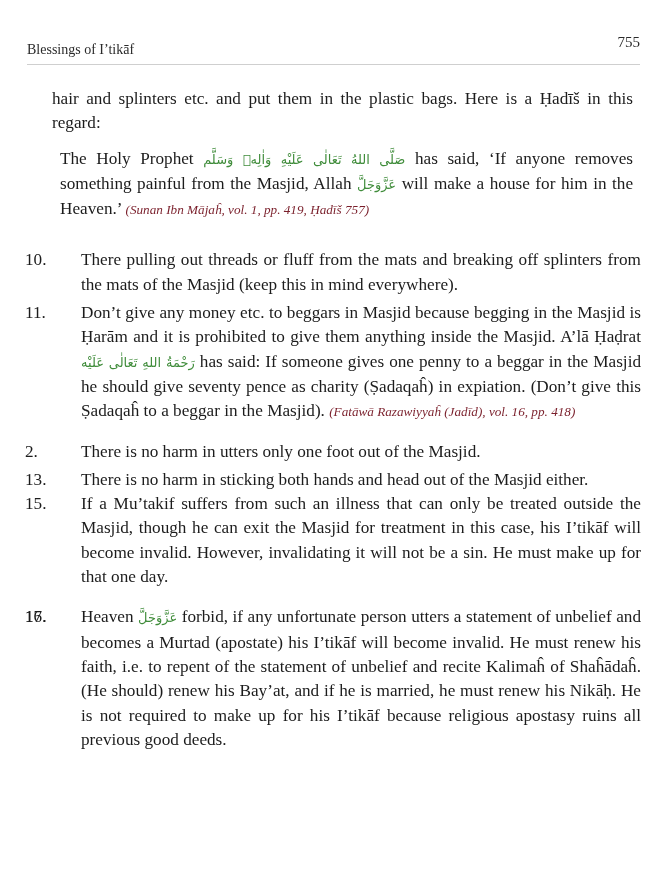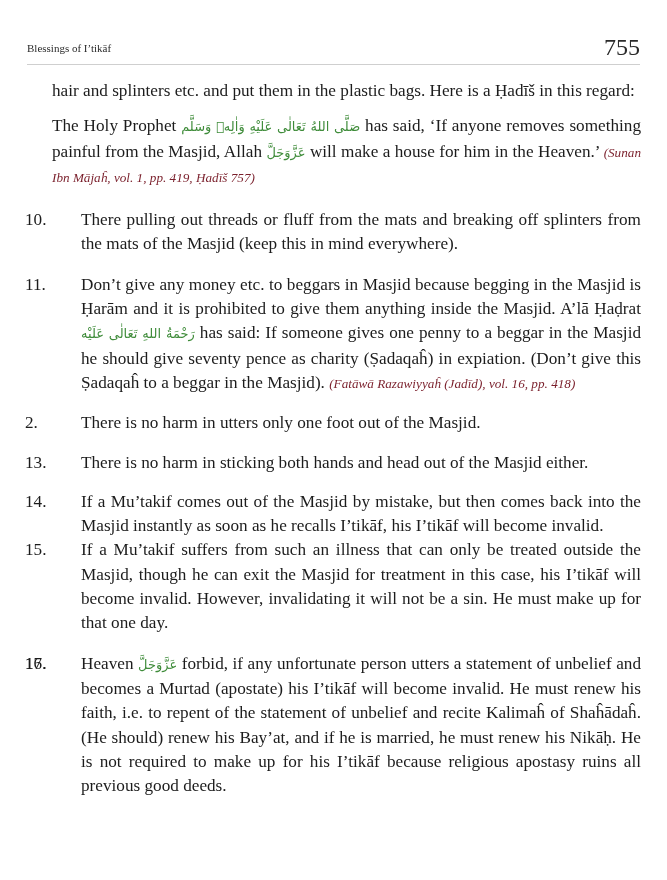--- a/index.html
+++ b/index.html
@@ -7,51 +7,51 @@
     width: 667px; height: 880px; overflow: hidden; position: relative;
     font-family: "Liberation Serif", "DejaVu Serif", serif;
     color: #1c1c1c;
   }
   .header {
     position: absolute; left: 27px; top: 0; width: 613px; height: 64px;
     border-bottom: 1.5px solid #cfcfcf;
   }
   .header-title {
     position: absolute; left: 0; top: 42px;
-    font-size: 11px; color: #2a2a2a;
+    font-size: 14px; color: #2a2a2a;
   }
   .page-number {
     position: absolute; right: 0; top: 34px;
-    font-size: 24px; color: #2a2a2a;
+    font-size: 15px; color: #2a2a2a;
   }
   .content {
     position: absolute; left: 52px; top: 79px; width: 589px;
     font-size: 17.2px; line-height: 24.3px;
   }
-  p { margin: 0; text-align: justify; }
+  p { margin: 8px; text-align: justify; }
   .intro { margin-left: 0; }
   .hadith { margin-top: 11px; }
   .cite {
     font-style: italic; color: #7a1f2b; font-size: 13.2px;
   }
   .arabic {
     color: #3f8c3a; font-size: 13px; font-family: "DejaVu Sans", sans-serif;
     direction: rtl; unicode-bidi: isolate;
   }
   .list { margin: 0; padding: 0; list-style: none; }
   .item {
     position: relative; padding-left: 29px; text-align: justify;
   }
   .item .num {
     position: absolute; left: -27px; top: 0; width: 50px;
   }
-  .item.i10 { margin-top: 18px; }
-  .item.i11 { margin-top: 16px; }
+  .item.i10 { margin-top: 26px; }
+  .item.i11 { margin-top: 4px; }
   .item.i12 { margin-top: 15px; }
-  .item.i13 { margin-top: 15px; }
+  .item.i13 { margin-top: 4px; }
   .item.i14 { margin-top: 15px; }
   .item.i15 { }
   .item.i16 { margin-top: 16px; }
   .item.i17 { margin-top: 16px; }
 </style>
 </head>
 <body>
 
 <div class="header">
   <span class="header-title">Blessings of I’tikāf</span>
@@ -83,24 +83,20 @@
       <span class="cite">(Fatāwā Razawiyyaĥ (Jadīd), vol. 16, pp. 418)</span>
     </li>
     <li class="item i12">
       <span class="num">2.</span>
       <span>There is no harm in utters only one foot out of the Masjid.</span>
     </li>
     <li class="item i13">
       <span class="num">13.</span>
       <span>There is no harm in sticking both hands and head out of the Masjid either.</span>
     </li>
-    <li class="item i14">
-      <span class="num">14.</span>
-      <span>If a Mu’takif comes out of the Masjid by mistake, but then comes back into the Masjid instantly as soon as he recalls I’tikāf, his I’tikāf will become invalid.</span>
-    </li>
     <li class="item i15">
       <span class="num">15.</span>
       <span>If a Mu’takif suffers from such an illness that can only be treated outside the Masjid, though he can exit the Masjid for treatment in this case, his I’tikāf will become invalid. However, invalidating it will not be a sin. He must make up for that one day.</span>
     </li>
     <li class="item i16">
       <span class="num">16.</span>
     </li>
     <li class="item i17">
       <span class="num">17.</span>
       <span>Heaven</span>

